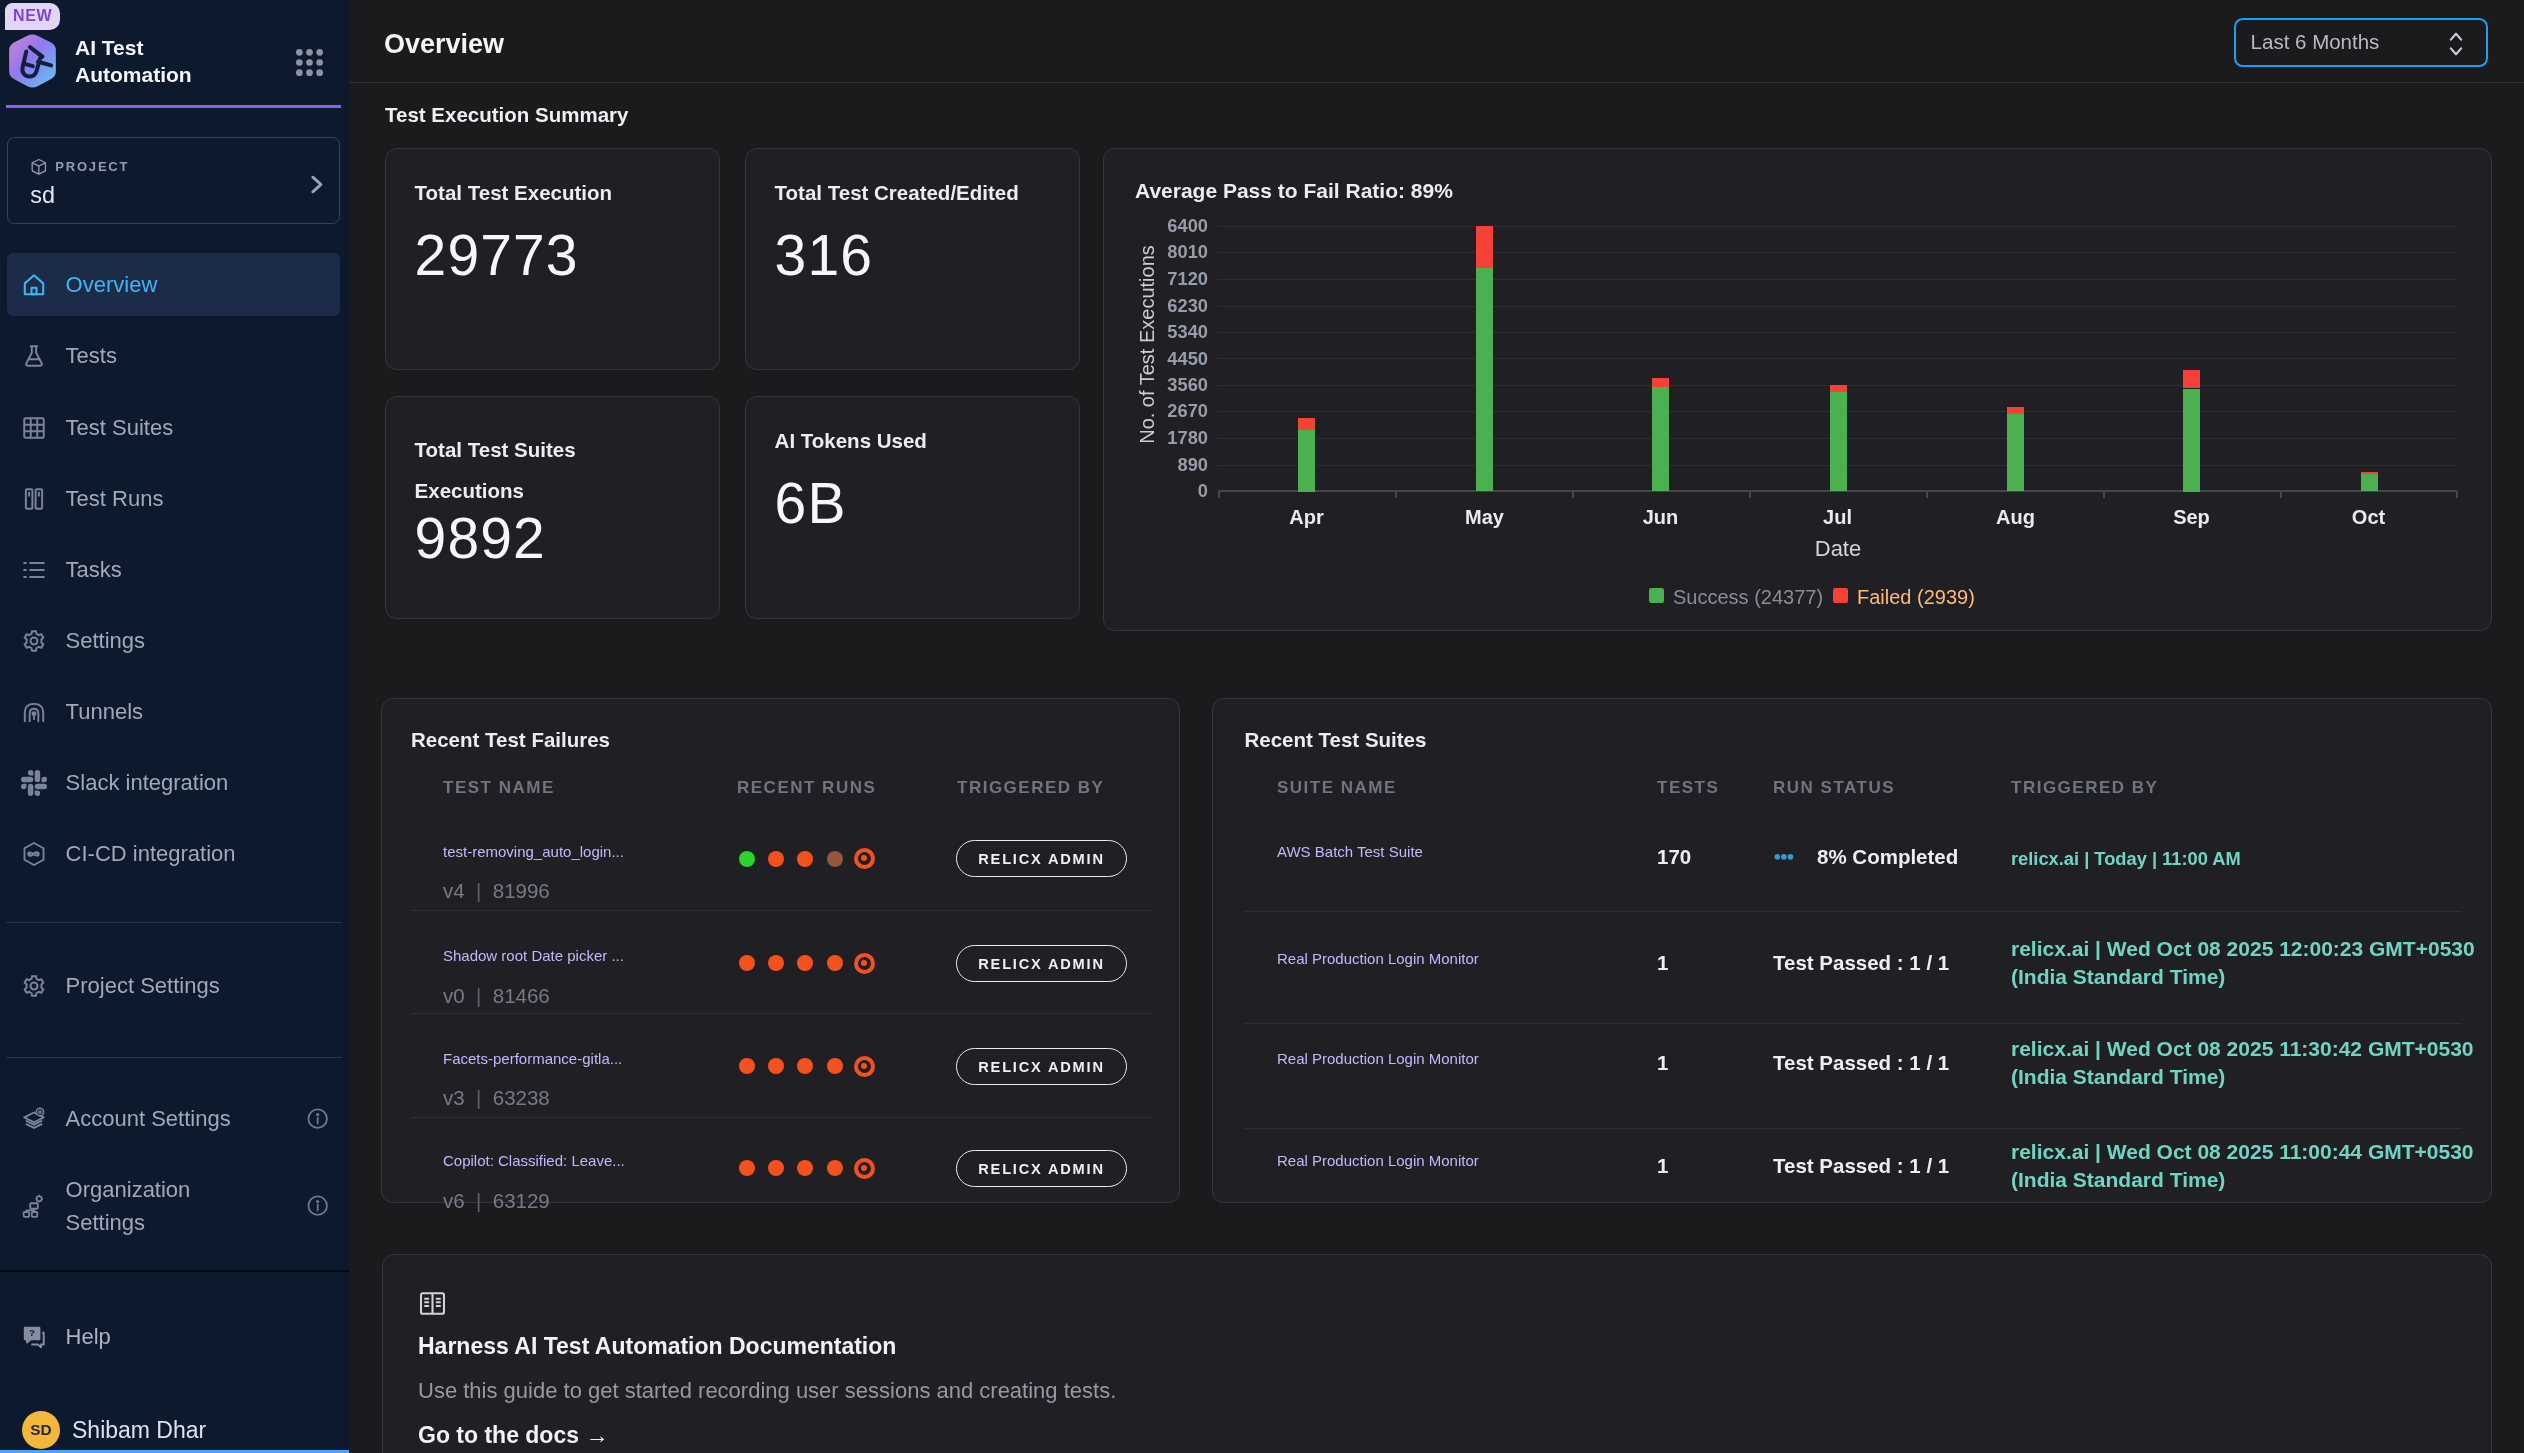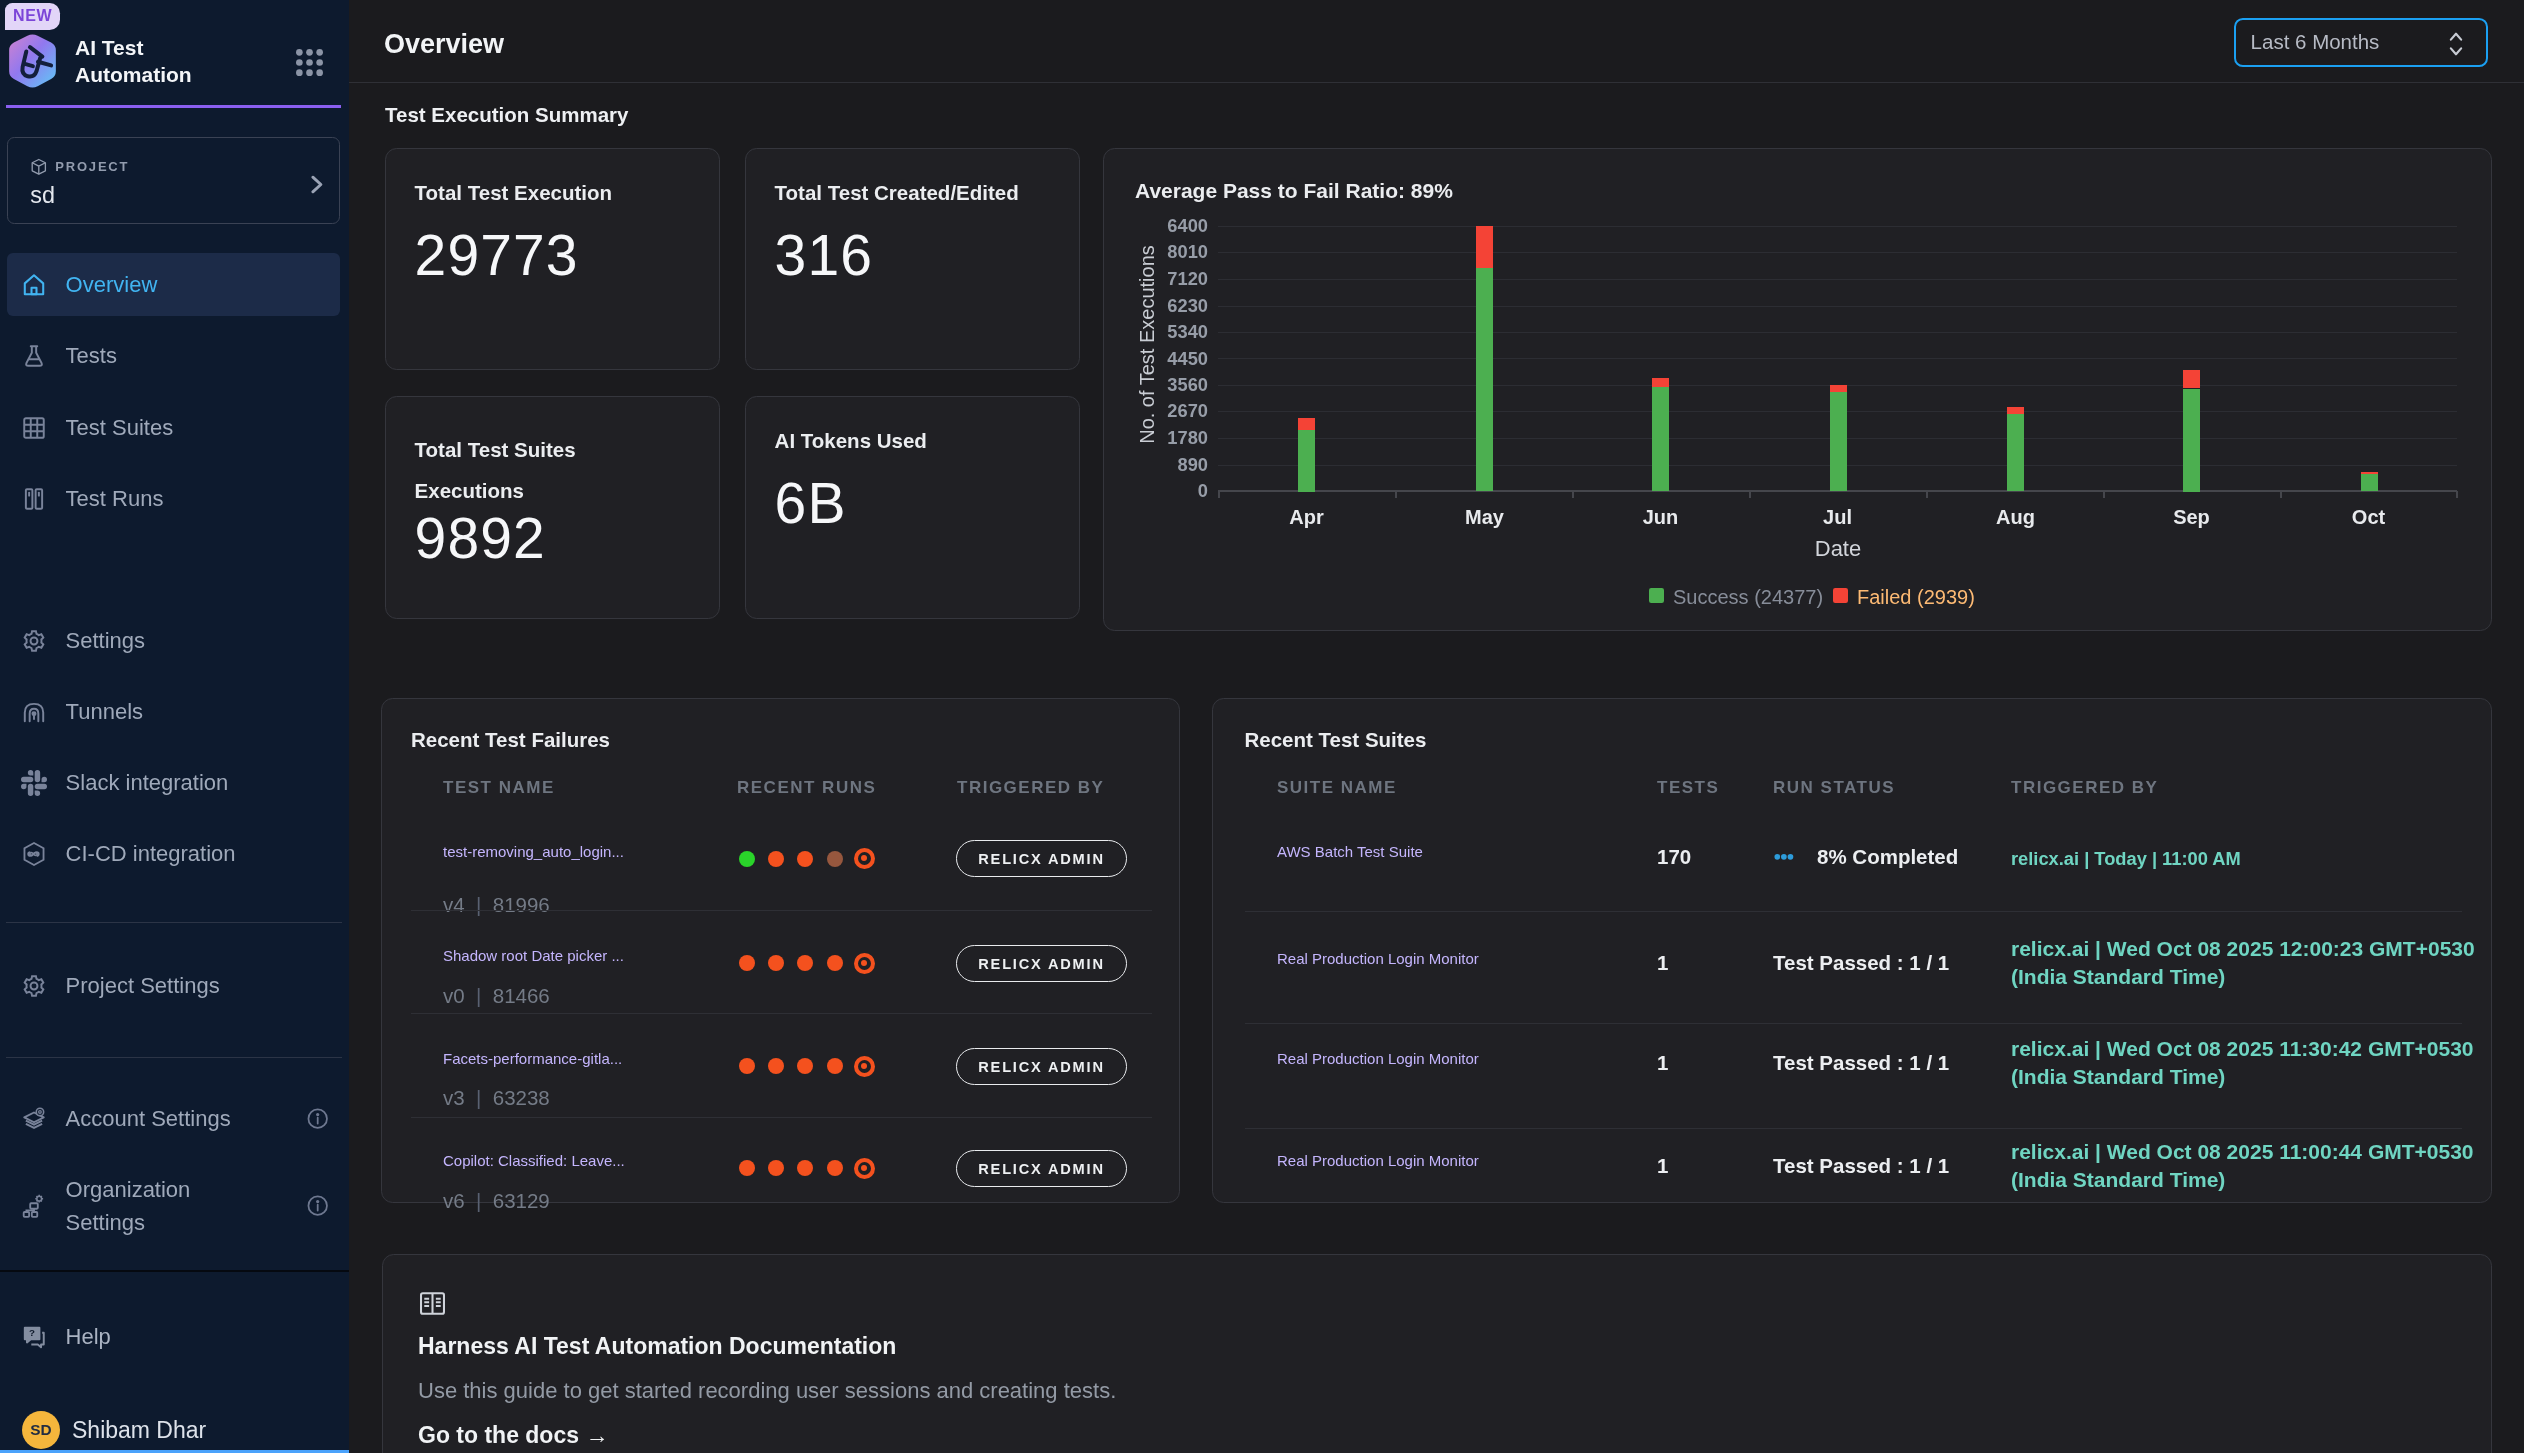--- a/index.html
+++ b/index.html
@@ -136,21 +136,21 @@
     </div>
 
     <div class="card" style="left:381px;top:698px;width:799px;height:505px;">
       <div class="cardtitle" style="left:29px;top:29px;">Recent Test Failures</div>
       <div id="rtf">
         <div class="thead" style="left:61px;top:79px;">TEST NAME</div>
         <div class="thead" style="left:355px;top:79px;">RECENT RUNS</div>
         <div class="thead" style="left:575px;top:79px;">TRIGGERED BY</div>
 
         <div class="tname" style="left:61px;top:144px;">test-removing_auto_login...</div>
-        <div class="tsub" style="left:61px;top:180px;margin-top:14px;">v4&nbsp; <span style="color:#596172;">|</span> &nbsp;81996</div>
+        <div class="tsub" style="left:61px;top:180px;">v4&nbsp; <span style="color:#596172;">|</span> &nbsp;81996</div>
         <div class="dot" style="left:357px;top:152px;background:#2ad42a;"></div>
         <div class="dot" style="left:386px;top:152px;background:#f4511e;"></div>
         <div class="dot" style="left:415px;top:152px;background:#f4511e;"></div>
         <div class="dot" style="left:445px;top:152px;background:#96573e;"></div>
         <div class="ringdot" style="left:472px;top:149px;"></div>
         <div class="rbtn" style="left:574px;top:141px;">RELICX ADMIN</div>
         <div class="rowline" style="left:29px;top:211px;width:741px;"></div>
 
         <div class="tname" style="left:61px;top:248px;">Shadow root Date picker ...</div>
         <div class="tsub" style="left:61px;top:285px;">v0&nbsp; <span style="color:#596172;">|</span> &nbsp;81466</div>
@@ -318,20 +318,29 @@
       <svg class="nicon" viewBox="0 0 24 24">
           <g stroke="#79839a" stroke-width="1.8" fill="none">
             <rect x="4.5" y="3" width="6" height="18" rx="1"></rect>
             <rect x="13.5" y="3" width="6" height="18" rx="1"></rect>
           </g>
           <rect x="6.6" y="5.2" width="1.8" height="4.6" rx="0.9" fill="#79839a"></rect>
           <rect x="15.6" y="5.2" width="1.8" height="4.6" rx="0.9" fill="#79839a"></rect>
         </svg>
       <div class="ntext">Test Runs</div>
     </div>
+    <div class="navitem" style="top:538px;">
+      <svg class="nicon" viewBox="0 0 24 24">
+          <g stroke="#79839a" stroke-width="1.9" fill="none" stroke-linecap="round">
+            <path d="M8.5 5.5 L21 5.5 M8.5 12 L21 12 M8.5 18.5 L21 18.5"></path>
+            <path d="M3 5.5 L4.5 5.5 M3 12 L4.5 12 M3 18.5 L4.5 18.5"></path>
+          </g>
+        </svg>
+      <div class="ntext">Tasks</div>
+    </div>
     <div class="navitem" style="top:609px;">
       <svg class="nicon" viewBox="0 0 24 24">
           <g stroke="#79839a" stroke-width="1.8" fill="none">
             <circle cx="12" cy="12" r="3.2"></circle>
             <path d="M12 2.8 L13.8 2.8 L14.5 5.6 L16.8 6.9 L19.5 6 L20.4 7.6 L18.4 9.7 L18.4 12 L12 2.8 Z" visibility="hidden"></path>
             <path d="M10.2 3 L13.8 3 L14.3 5.4 Q15.5 5.8 16.4 6.6 L18.8 5.8 L20.6 8.9 L18.8 10.6 Q19 12 18.8 13.4 L20.6 15.1 L18.8 18.2 L16.4 17.4 Q15.5 18.2 14.3 18.6 L13.8 21 L10.2 21 L9.7 18.6 Q8.5 18.2 7.6 17.4 L5.2 18.2 L3.4 15.1 L5.2 13.4 Q5 12 5.2 10.6 L3.4 8.9 L5.2 5.8 L7.6 6.6 Q8.5 5.8 9.7 5.4 Z"></path>
           </g>
         </svg>
       <div class="ntext">Settings</div>
     </div>

